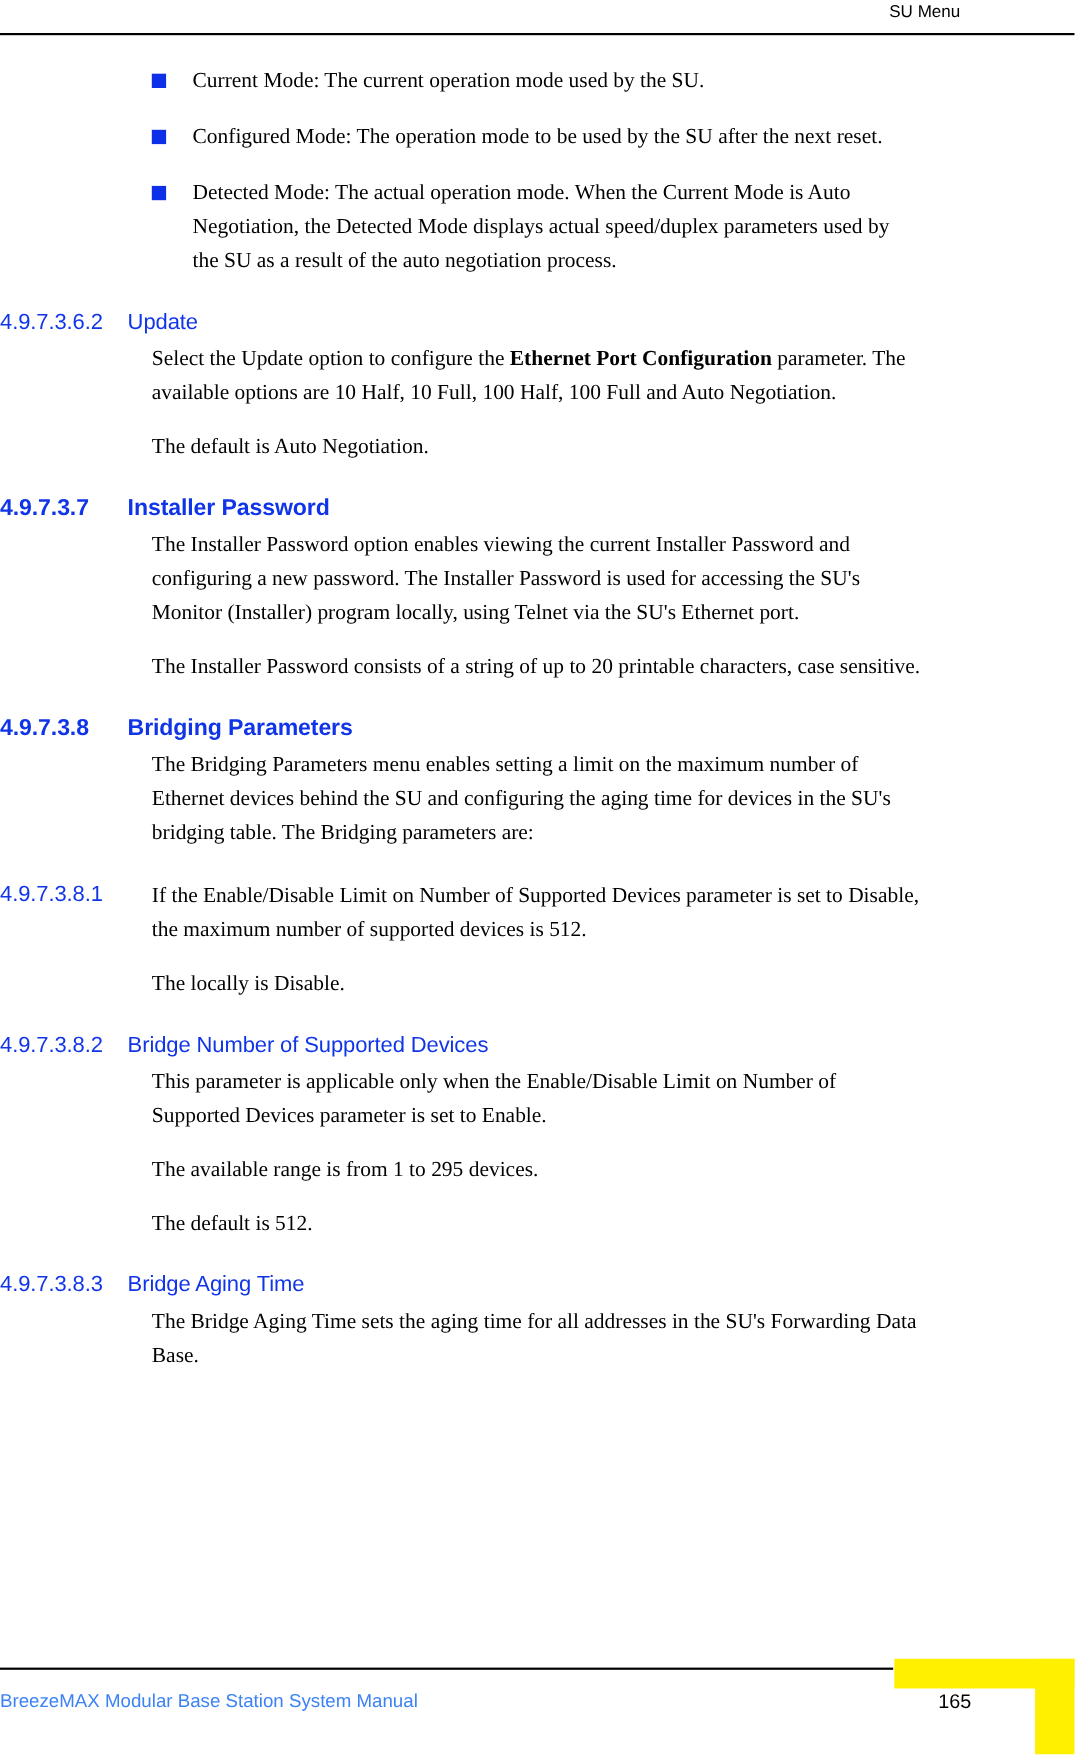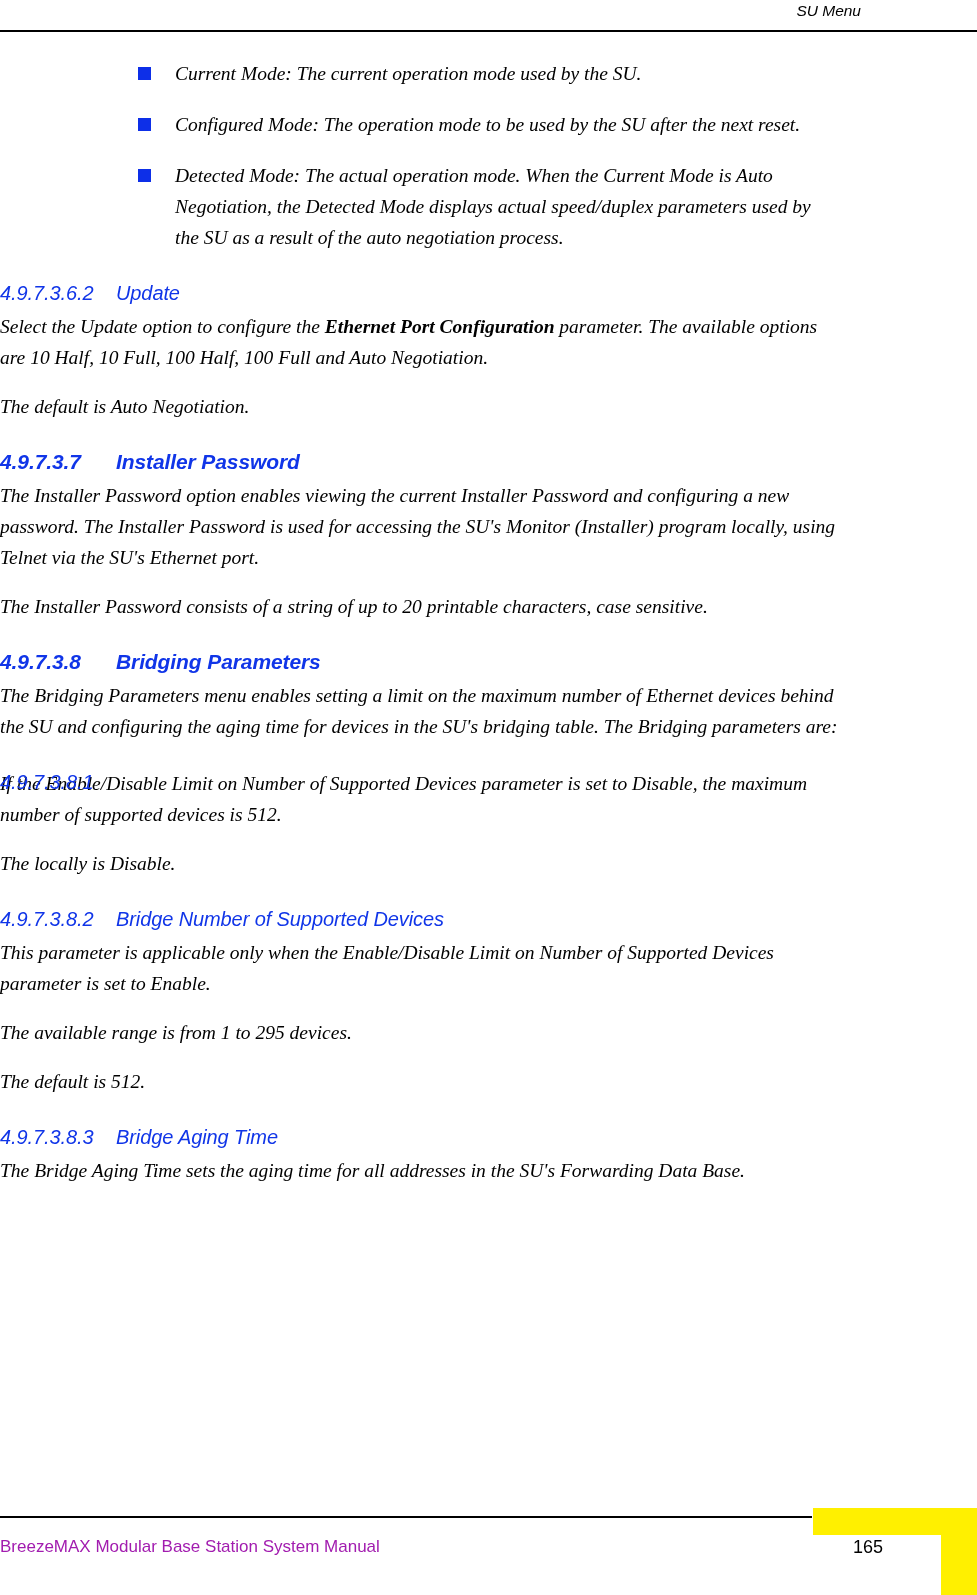--- a/index.html
+++ b/index.html
@@ -13,24 +13,23 @@
     position: relative;
     font-family: "Liberation Serif", serif;
     color: #000000;
     overflow: hidden;
   }
 
   
   .page-header {
     position: absolute;
     top: 0;
-    left: 0;
+    left: 12px;
     width: 881px;
     height: 30px;
-    font-style: italic;
   }
   .page-header .header-text {
     position: absolute;
     right: 20px;
     top: 0px;
     font-family: "Liberation Sans", sans-serif;
     font-size: 15.5px;
     line-height: 22px;
     color: #000000;
     white-space: nowrap;
@@ -43,21 +42,20 @@
     height: 2px;
     background: #000000;
   }
 
   
   .content {
     position: absolute;
     top: 58px;
     left: 0;
     width: 865px;
-    font-style: italic;
   }
 
   
   .bullet-item {
     position: relative;
     padding-left: 175px;
     padding-right: 28px;
     margin-bottom: 20px;
     font-family: "Liberation Serif", serif;
     font-size: 19.5px;
@@ -105,20 +103,21 @@
   }
   .heading.level4 {
     font-size: 20px;
     font-weight: normal;
     letter-spacing: -0.1px;
   }
 
   
   .body-para {
     margin: 0 0 18px 0;
+    padding-left: 138px;
     padding-right: 22px;
     font-family: "Liberation Serif", serif;
     font-size: 19.5px;
     line-height: 31px;
     color: #000000;
     text-align: left;
   }
   .body-para b {
     font-weight: bold;
   }
@@ -132,21 +131,21 @@
     height: 2px;
     background: #000000;
   }
   .footer-text {
     position: absolute;
     left: 0px;
     top: 1535px;
     font-family: "Liberation Sans", sans-serif;
     font-size: 17px;
     line-height: 24px;
-    color: #a21caf;
+    color: #3b82f6;
     white-space: nowrap;
   }
   .footer-page-number {
     position: absolute;
     left: 853px;
     top: 1535px;
     font-family: "Liberation Sans", sans-serif;
     font-size: 18px;
     line-height: 24px;
     color: #000000;

